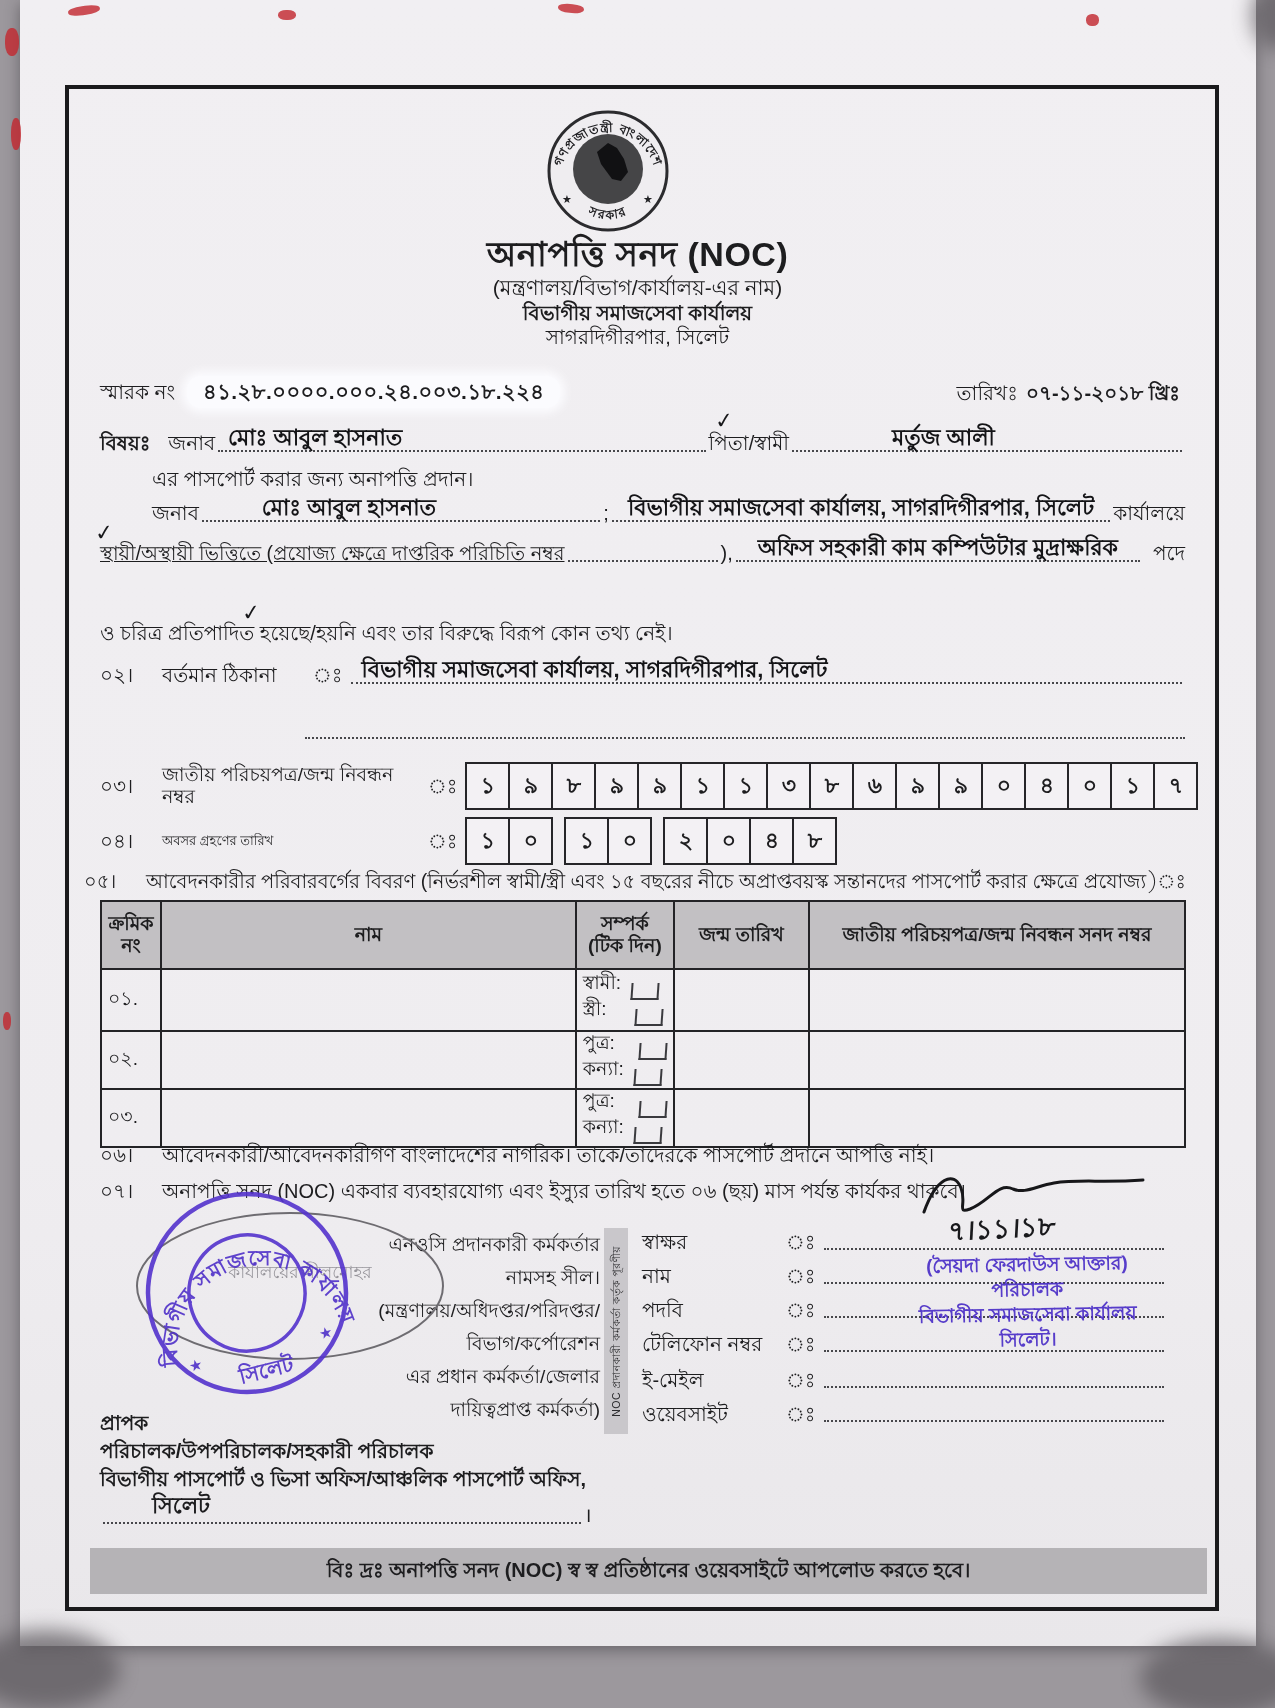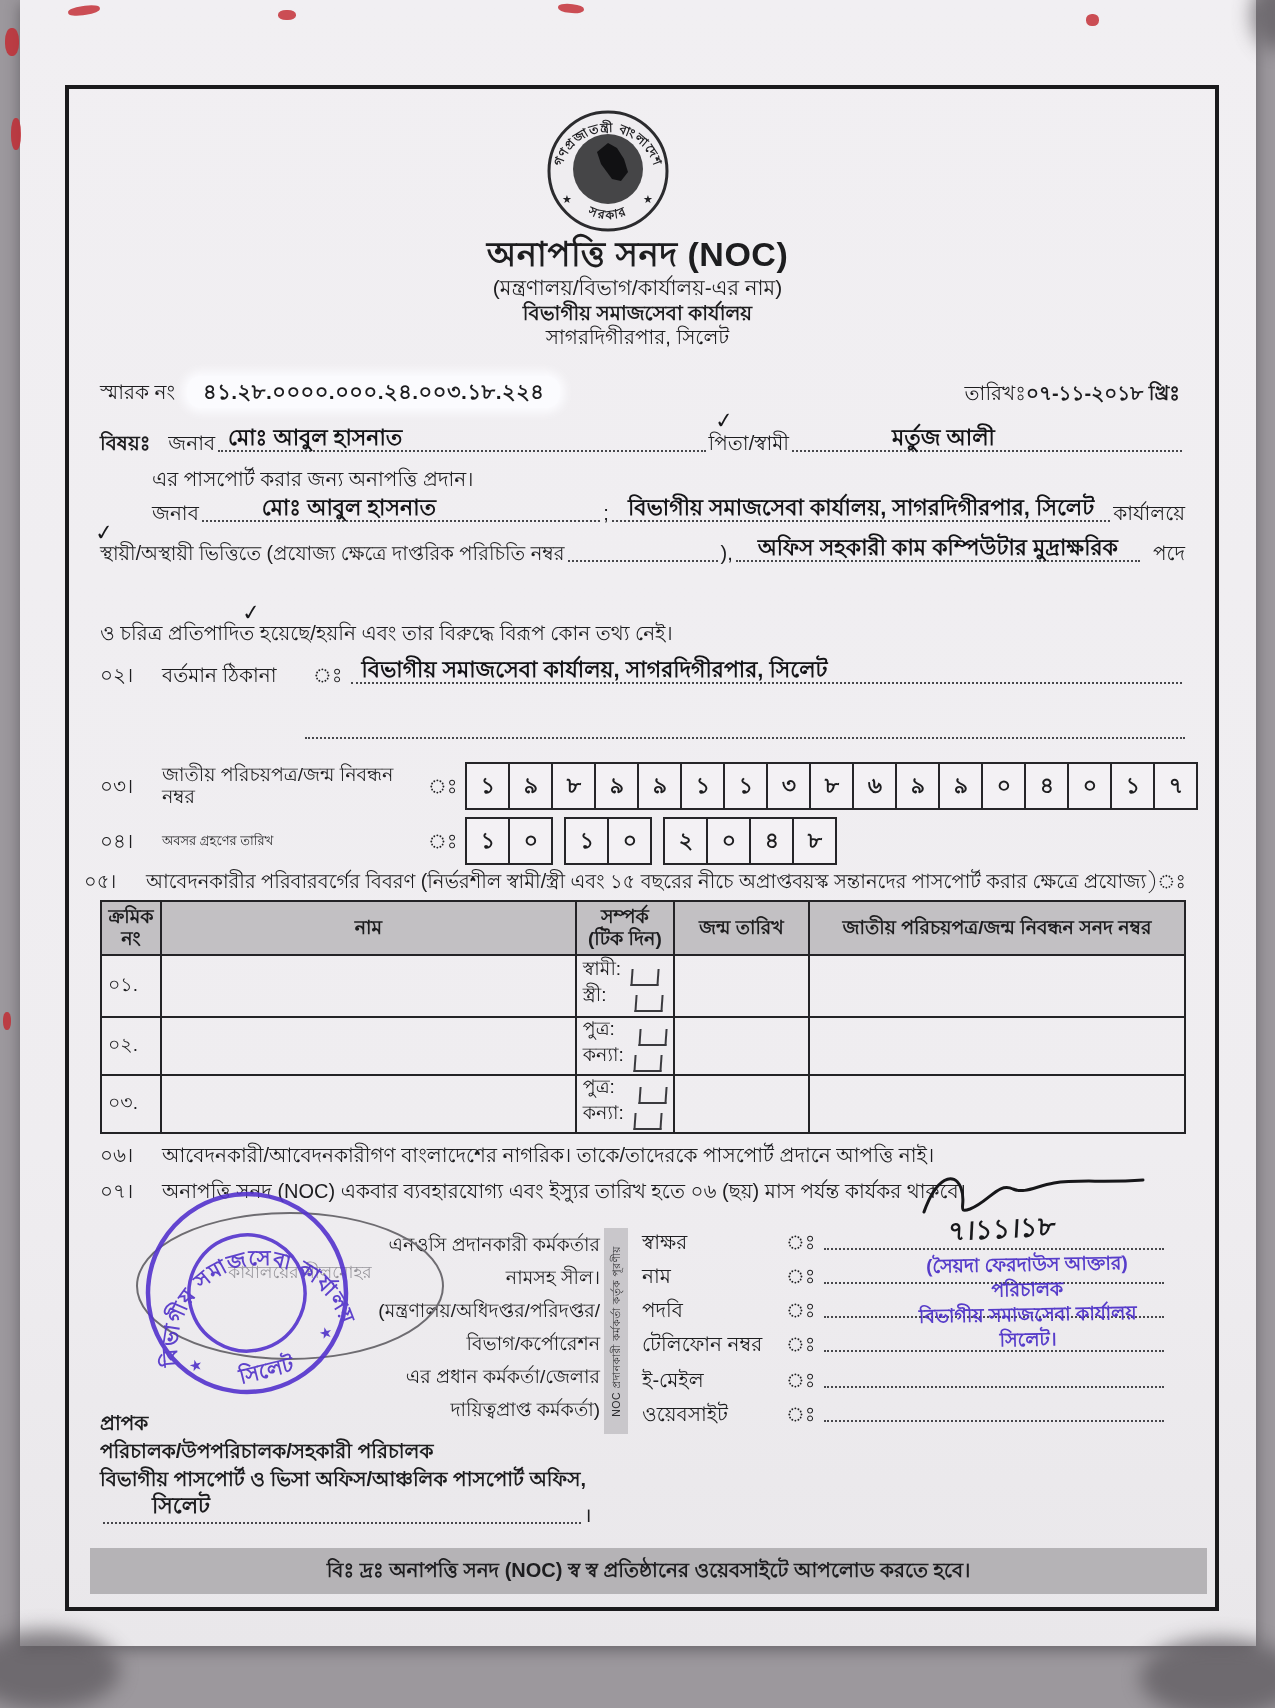--- a/index.html
+++ b/index.html
@@ -104,21 +104,21 @@
   <div class="abs center t-title" style="top:228px;">অনাপত্তি সনদ (NOC)</div>
   <div class="abs center t-sub" style="top:272px;">(মন্ত্রণালয়/বিভাগ/কার্যালয়-এর নাম)</div>
   <div class="abs center t-sub2" style="top:298px;">বিভাগীয় সমাজসেবা কার্যালয়</div>
   <div class="abs center t-sub2" style="top:322px;font-weight:500;">সাগরদিগীরপার, সিলেট</div>
 
   <div class="line" style="left:100px;right:95px;top:376px;justify-content:space-between;">
     <span style="display:flex;align-items:center;">
       <span>স্মারক নং</span>
       <span class="memo-num">৪১.২৮.০০০০.০০০.২৪.০০৩.১৮.২২৪</span>
     </span>
-    <span style="display:flex;align-items:center;">
+    <span style="display:flex;align-items:center;gap:8px;">
       <span>তারিখঃ</span>
       <span class="sb">০৭-১১-২০১৮ খ্রিঃ</span>
     </span>
   </div>
 
   <div class="line" style="left:100px;right:90px;top:428px;">
     <span class="bold">বিষয়ঃ</span>
     <span style="margin-left:18px;">জনাব</span>
     <span class="leader" style="flex:5;">
       <span class="fillv">মোঃ আবুল হাসনাত</span>
@@ -142,21 +142,21 @@
     </span>
     <span>;</span>
     <span class="leader" style="flex:5;">
       <span class="fillv fillc">বিভাগীয় সমাজসেবা কার্যালয়, সাগরদিগীরপার, সিলেট</span>
     </span>
     <span>কার্যালয়ে</span>
   </div>
 
   <div class="line" style="left:100px;right:90px;top:538px;">
     <span class="chk" style="left:-5px;top:-20px;">✓</span>
-    <span style="font-size:19.5px;">স্থায়ী/অস্থায়ী ভিত্তিতে (প্রযোজ্য ক্ষেত্রে দাপ্তরিক পরিচিতি নম্বর</span>
+    <span style="font-size:19.5px;text-decoration:underline;">স্থায়ী/অস্থায়ী ভিত্তিতে (প্রযোজ্য ক্ষেত্রে দাপ্তরিক পরিচিতি নম্বর</span>
     <span class="leader leader-fix" style="width:150px;"></span>
     <span>),</span>
     <span class="leader" style="flex:1;">
       <span class="fillv fillc">অফিস সহকারী কাম কম্পিউটার মুদ্রাক্ষরিক</span>
     </span>
     <span style="margin-left:10px;">পদে</span>
   </div>
 
   <div class="line" style="left:100px;right:90px;top:618px;">
     <span class="chk" style="left:142px;top:-20px;">✓</span>
@@ -227,21 +227,21 @@
 
   <table class="fam">
     <colgroup>
         <col style="width:60px">
         <col style="width:420px">
         <col style="width:90px">
         <col style="width:136px">
         <col style="width:380px">
       </colgroup>
     <tbody>
-        <tr style="height:54px;">
+        <tr style="height:68px;">
       <th>ক্রমিক নং</th>
       <th>নাম</th>
       <th>সম্পর্ক (টিক দিন)</th>
       <th>জন্ম তারিখ</th>
       <th>জাতীয় পরিচয়পত্র/জন্ম নিবন্ধন সনদ নম্বর</th>
     </tr>
     <tr style="height:62px;">
       <td>০১.</td>
       <td></td>
       <td class="relcell">

